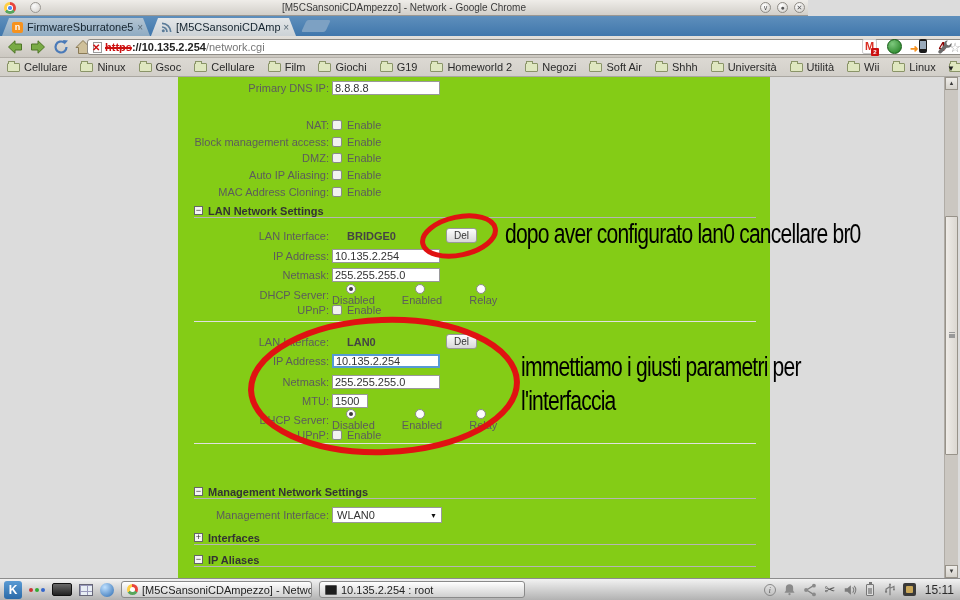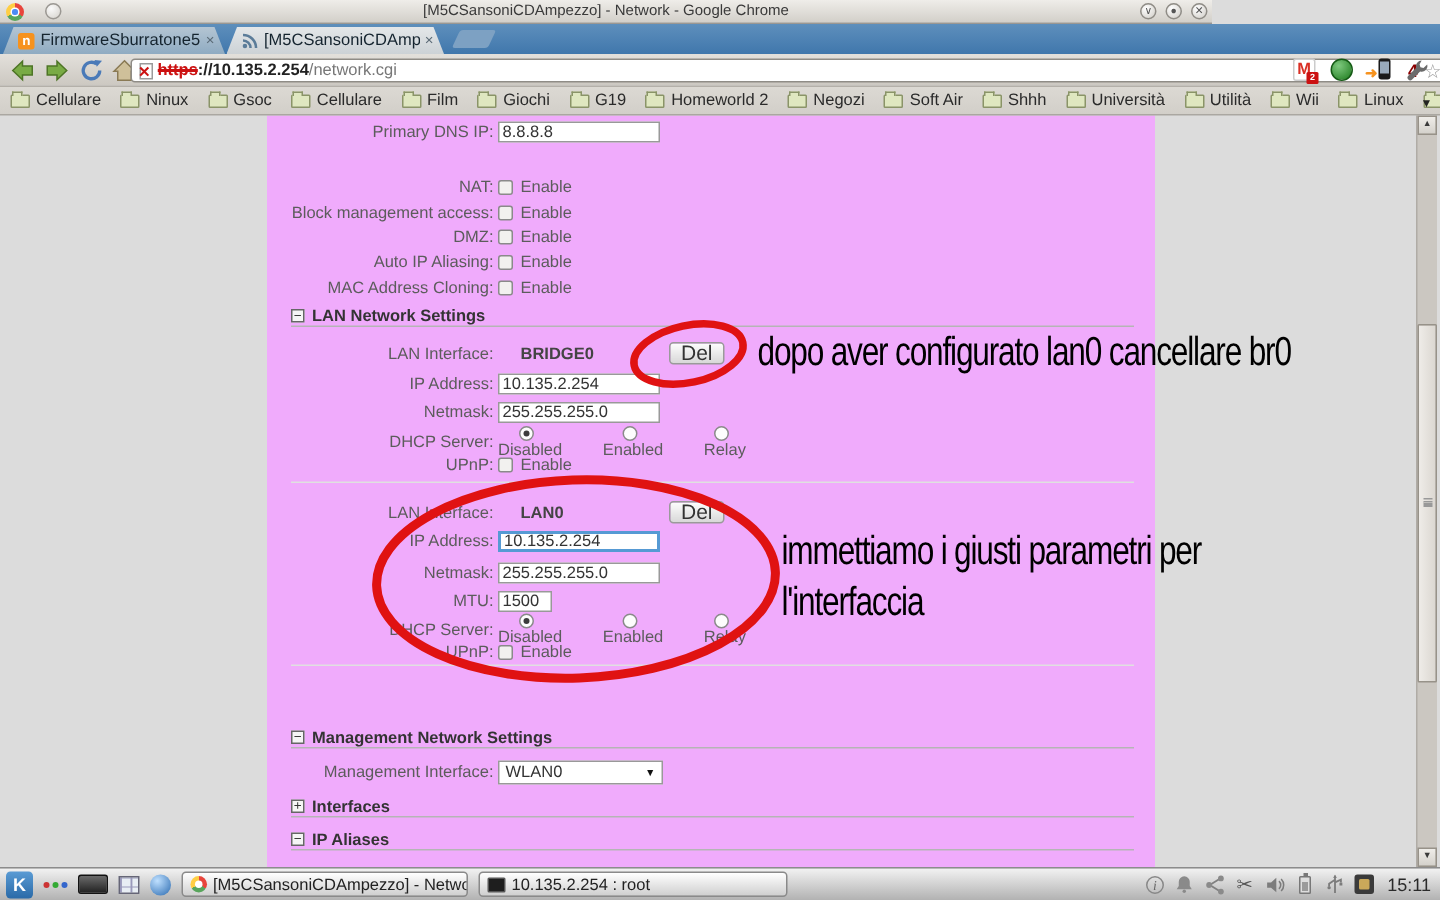--- a/index.html
+++ b/index.html
@@ -67,39 +67,39 @@
   .bookmarksbar { position:absolute; left:0; top:58px; width:960px; height:19px;
     background:linear-gradient(#dcd9d3,#d2cfc9); border-bottom:1px solid #aaa7a1;
     display:flex; align-items:center; padding-left:7px; gap:13px; font-size:11px; color:#2a2a2a; z-index:10; }
   .bm { display:flex; align-items:center; gap:4px; white-space:nowrap; }
   .folder { width:13px; height:9px; background:#dfe7c0; border:1px solid #8a9468; border-radius:1px; position:relative; flex:none; }
   .folder::before { content:""; position:absolute; left:0; top:-3px; width:5px; height:2px; background:#dfe7c0; border:1px solid #8a9468; border-bottom:none; }
   .bm-overflow { position:absolute; right:5px; top:6px; font-size:8px; color:#222; }
 
   
   .page { position:absolute; left:0; top:77px; width:960px; height:501px; background:#dcdcdc; }
-  .page-col { position:absolute; left:178px; top:0; width:592px; height:501px; background:#f0abfc; }
+  .page-col { position:absolute; left:178px; top:0; width:592px; height:501px; background:#84cc16; }
   .frow { position:absolute; left:0; width:100%; height:16px; display:flex; align-items:center; font-size:11px; color:#5c5c5c; }
   .lbl { width:154px; text-align:right; padding-right:3px; flex:none; }
   .tinput { width:108px; height:14px; border:1px solid #999; font-size:11px; padding:0 2px; color:#333;
     font-family:"Liberation Sans",sans-serif; background:#fff; }
   .tinput.focused { border:2px solid #569ad4; }
   .tinput.small { width:36px; }
   .cb { width:10px; height:10px; border:1px solid #8a8a8a; background:#f2f1ef; border-radius:2px; margin-right:5px; flex:none; }
   .rd { width:10px; height:10px; border:1px solid #8a8a8a; border-radius:50%; background:#fdfdfd; margin-right:5px; position:relative; flex:none; }
   .rd.sel::after { content:""; position:absolute; inset:2px; background:#3c3c3c; border-radius:50%; }
   .ropt { display:flex; align-items:center; margin-right:27px;flex-direction:column; }
   .bval { font-weight:bold; color:#444;padding-left:15px; }
   .sect { position:absolute; left:16px; height:13px; display:flex; align-items:center; gap:5px;
     font-size:11px; font-weight:bold; color:#333; }
   .sbox { width:9px; height:9px; border:1px solid #666; background:#f5f5f5; font-weight:normal;
     font-size:9px; line-height:7px; text-align:center; color:#333; flex:none; }
   .rule { position:absolute; left:16px; width:562px; border-top:1px solid #b5b5b5; }
   .hr-div { position:absolute; left:16px; width:562px; border-top:1px solid #e0e0e0; }
-  .gbtn { height:15px; padding:0 7px; font-size:14px; color:#333; line-height:13px;
+  .gbtn { height:15px; padding:0 7px; font-size:10px; color:#333; line-height:13px;
     background:linear-gradient(#fdfdfd,#d8d8d8); border:1px solid #9a9a9a; border-radius:3px;
     font-family:"Liberation Sans",sans-serif; }
   .del-abs { position:absolute; left:268px; top:0; }
   .fsel { width:110px; height:16px; border:1px solid #999; background:#fff; display:flex; align-items:center;
     justify-content:space-between; font-size:11px; color:#333; padding:0 4px; }
   .fsel .arr { font-size:7px; color:#111; }
 
   
   .vscroll { position:absolute; left:944px; top:0; width:14px; height:501px; background:#cbc7c1; border-left:1px solid #b0aca6; }
   .sb-btn { position:absolute; left:0; width:13px; height:13px; background:linear-gradient(#efede9,#d4d1cb);

